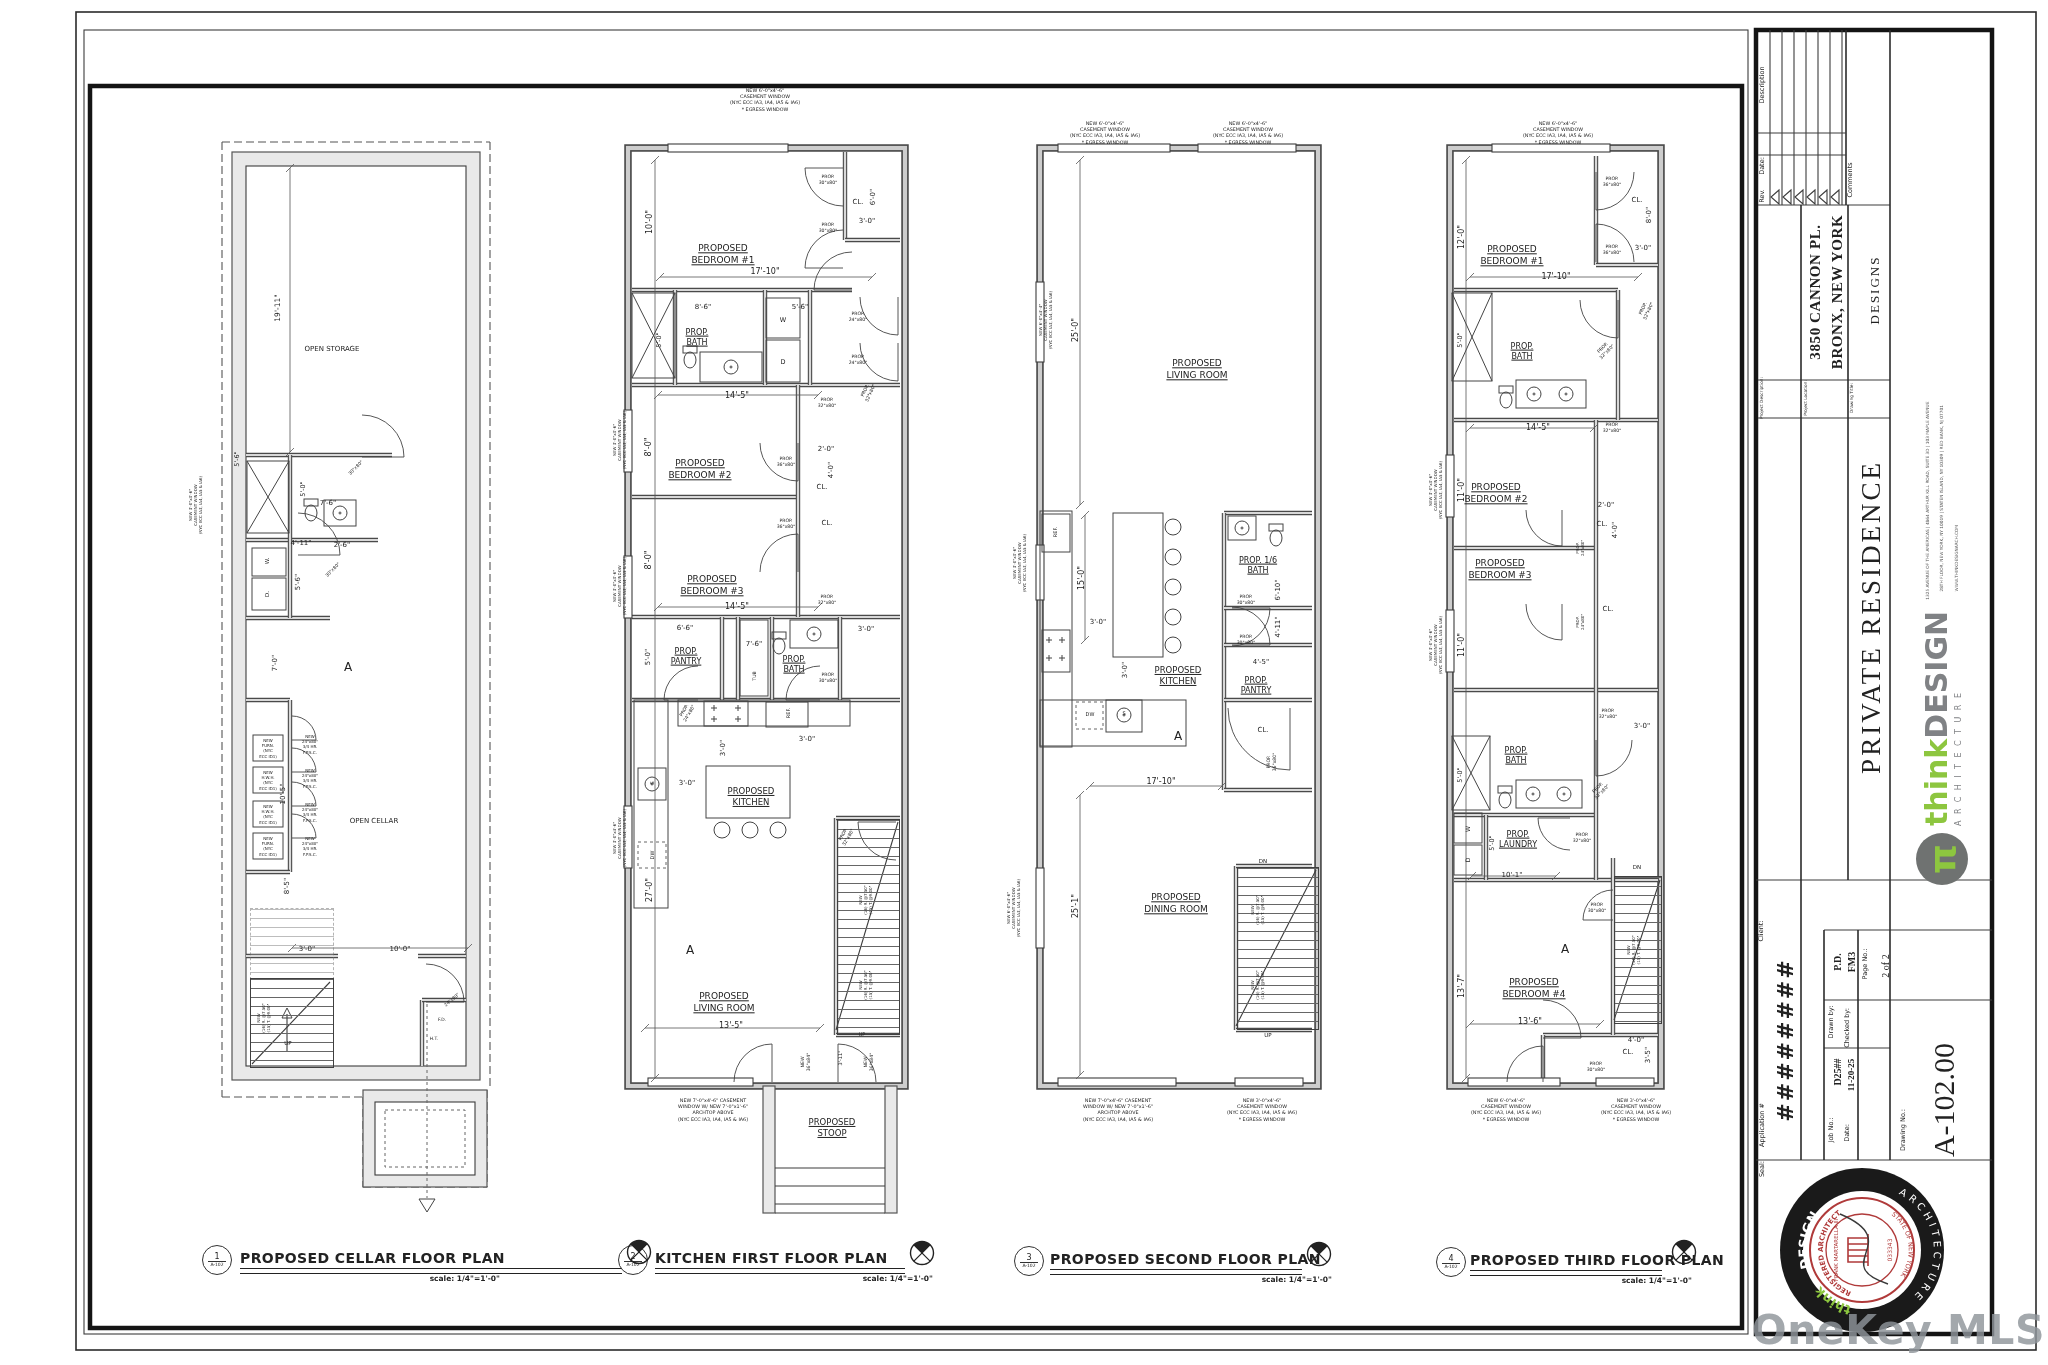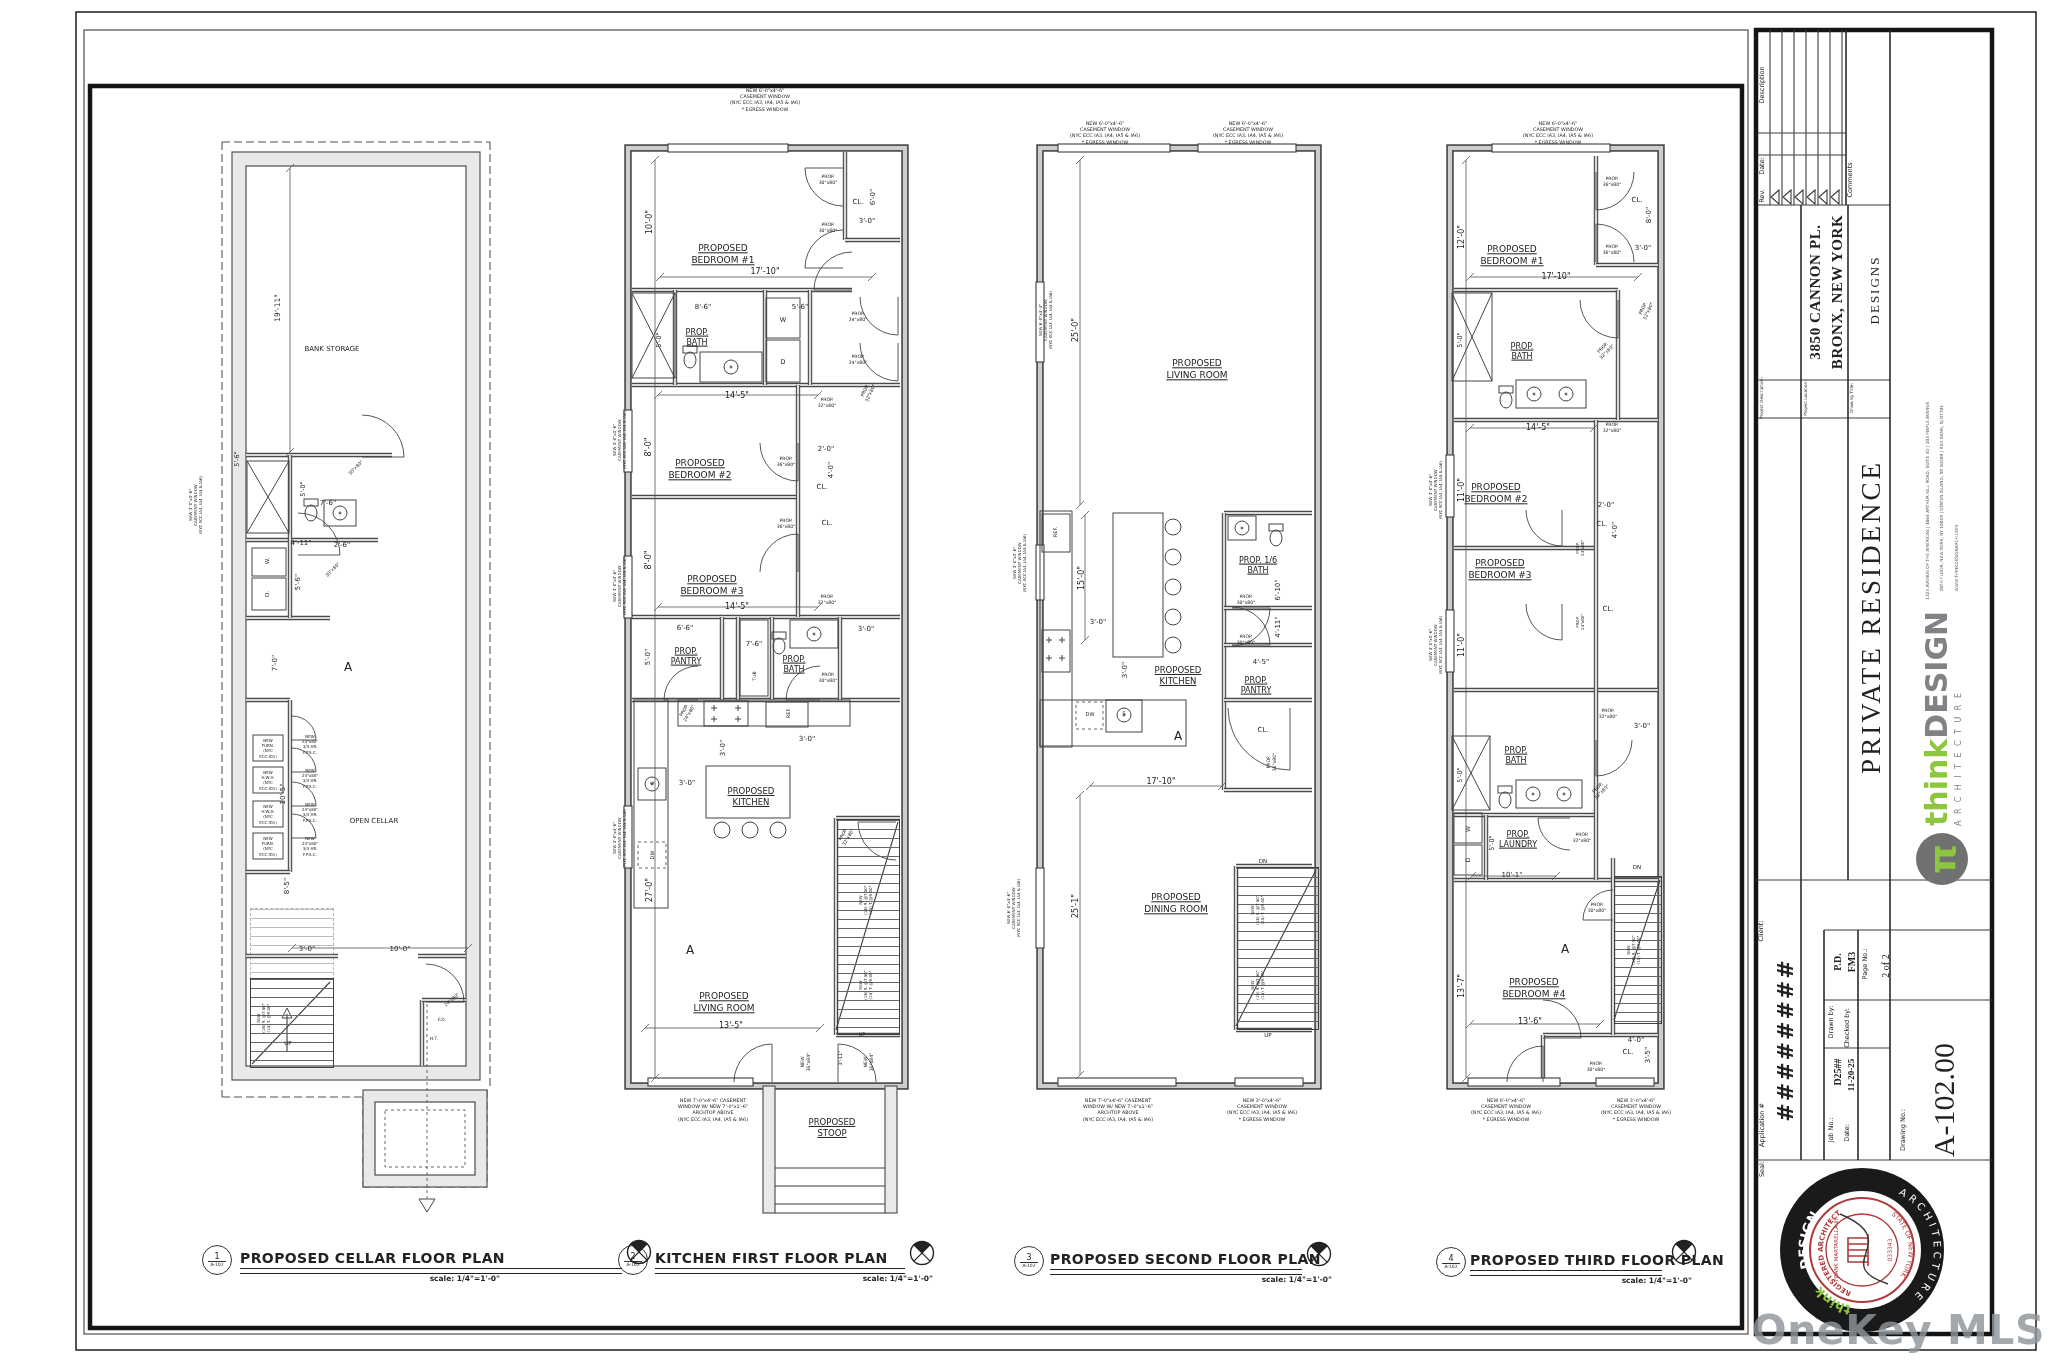--- a/index.html
+++ b/index.html
@@ -421,21 +421,21 @@
     </svg>
 
   <div class="std" style="left:250px;top:908px;width:82px;height:70px"></div>
   <div class="st" style="left:250px;top:978px;width:82px;height:88px"></div>
   <div class="st" style="left:837px;top:819px;width:61px;height:214px"></div>
   <div class="st" style="left:1237px;top:867px;width:80px;height:161px"></div>
   <div class="st" style="left:1614px;top:876px;width:46px;height:146px"></div>
 
   <div id="labels">
       <div class="lbl" style="left: 278px; top: 308px; font-size: 7.5px; transform: translate(-50%, -50%) rotate(-90deg);">19'-11"</div>
-      <div class="lbl" style="left: 332px; top: 350px; font-size: 7px;">BANK STORAGE</div>
+      <div class="lbl" style="left: 332px; top: 350px; font-size: 7px;">OPEN STORAGE</div>
       <div class="lbl" style="left: 237px; top: 459px; font-size: 6.5px; transform: translate(-50%, -50%) rotate(-90deg);">5'-6"</div>
       <div class="lbl" style="left: 303px; top: 489px; font-size: 6.5px; transform: translate(-50%, -50%) rotate(-90deg);">5'-0"</div>
       <div class="lbl" style="left: 328px; top: 504px; font-size: 7px;">7'-6"</div>
       <div class="lbl" style="left: 356px; top: 468px; font-size: 4.6px; transform: translate(-50%, -50%) rotate(-45deg);">30"x80"</div>
       <div class="lbl" style="left: 301px; top: 544px; font-size: 7px;">4'-11"</div>
       <div class="lbl" style="left: 342px; top: 546px; font-size: 7px;">2'-6"</div>
       <div class="lbl" style="left: 268px; top: 561px; font-size: 5.5px; transform: translate(-50%, -50%) rotate(-90deg);">W.</div>
       <div class="lbl" style="left: 268px; top: 594px; font-size: 5.5px; transform: translate(-50%, -50%) rotate(-90deg);">D.</div>
       <div class="lbl" style="left: 299px; top: 582px; font-size: 7px; transform: translate(-50%, -50%) rotate(-90deg);">5'-6"</div>
       <div class="lbl" style="left: 333px; top: 570px; font-size: 4.6px; transform: translate(-50%, -50%) rotate(-45deg);">30"x80"</div>

